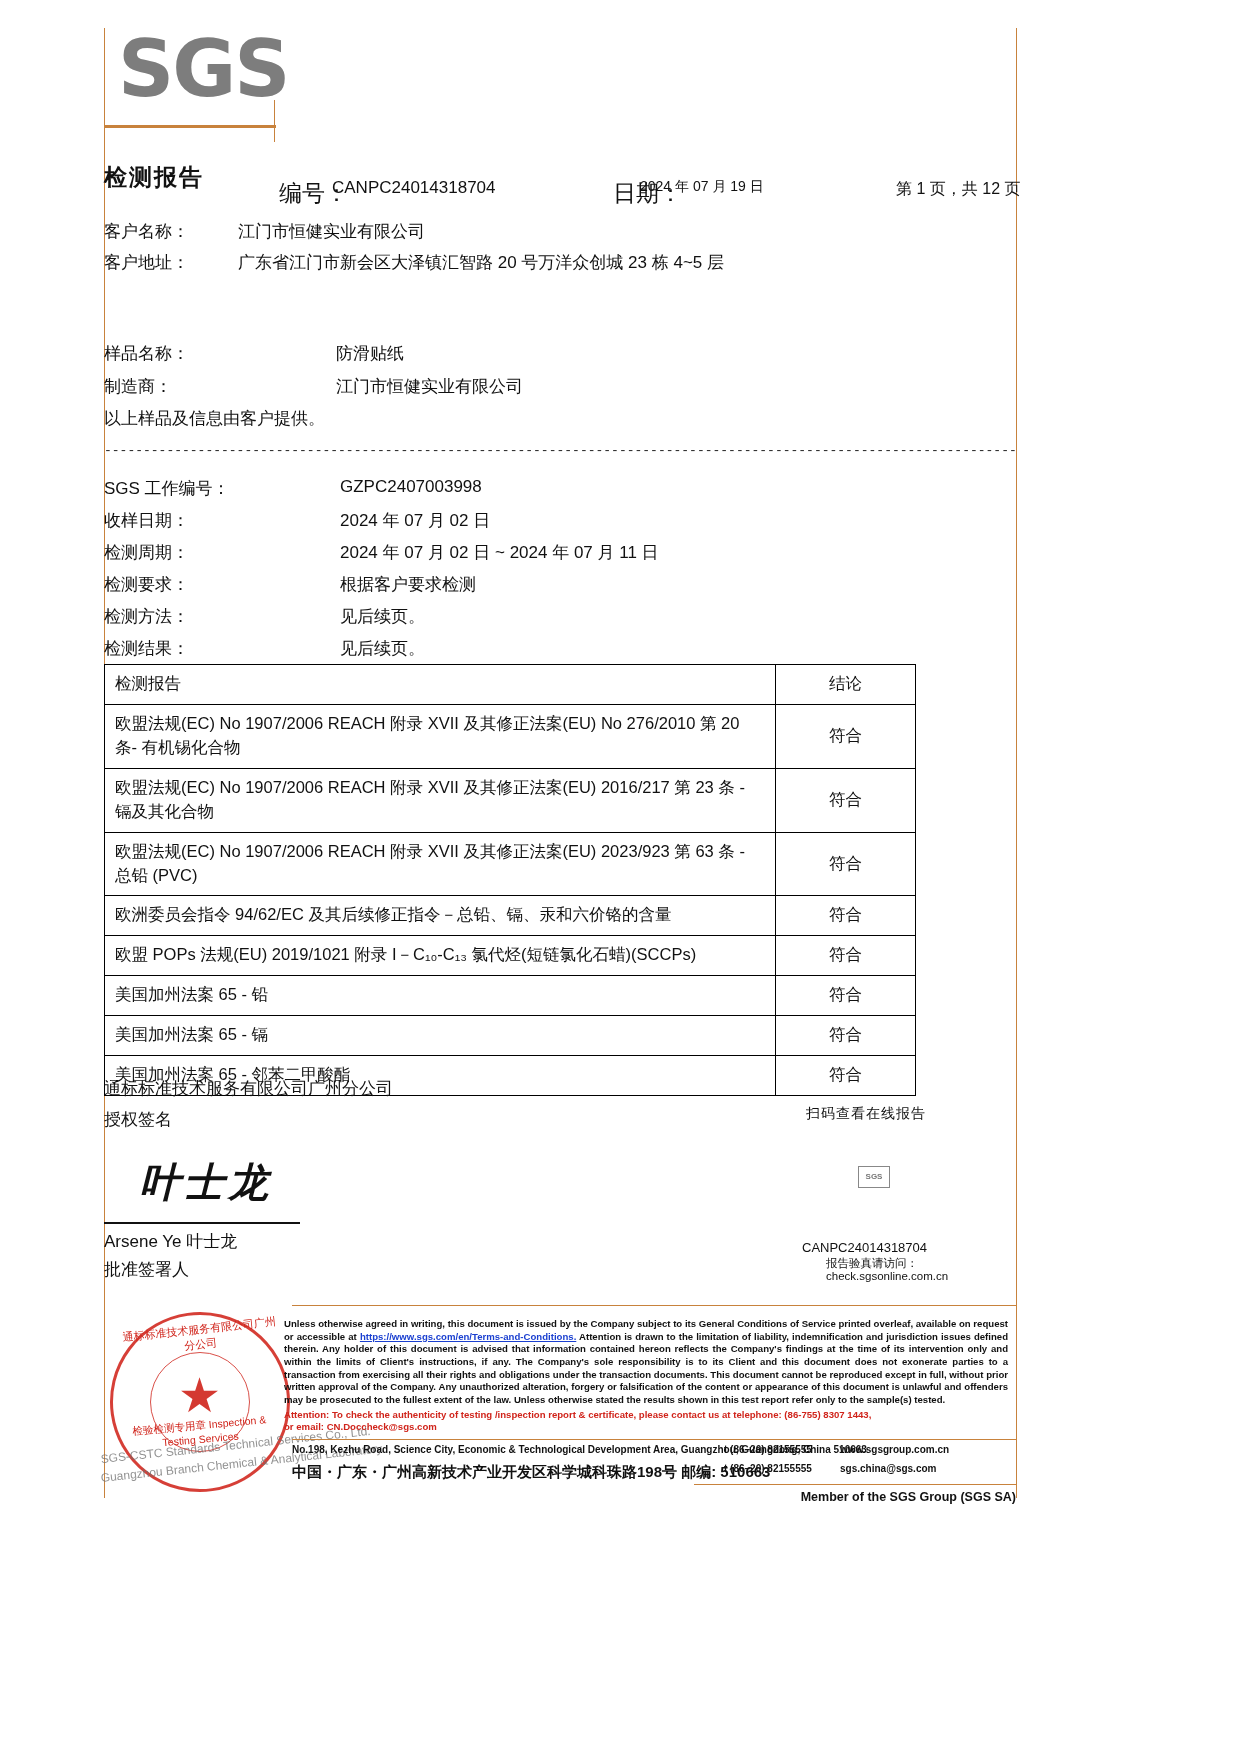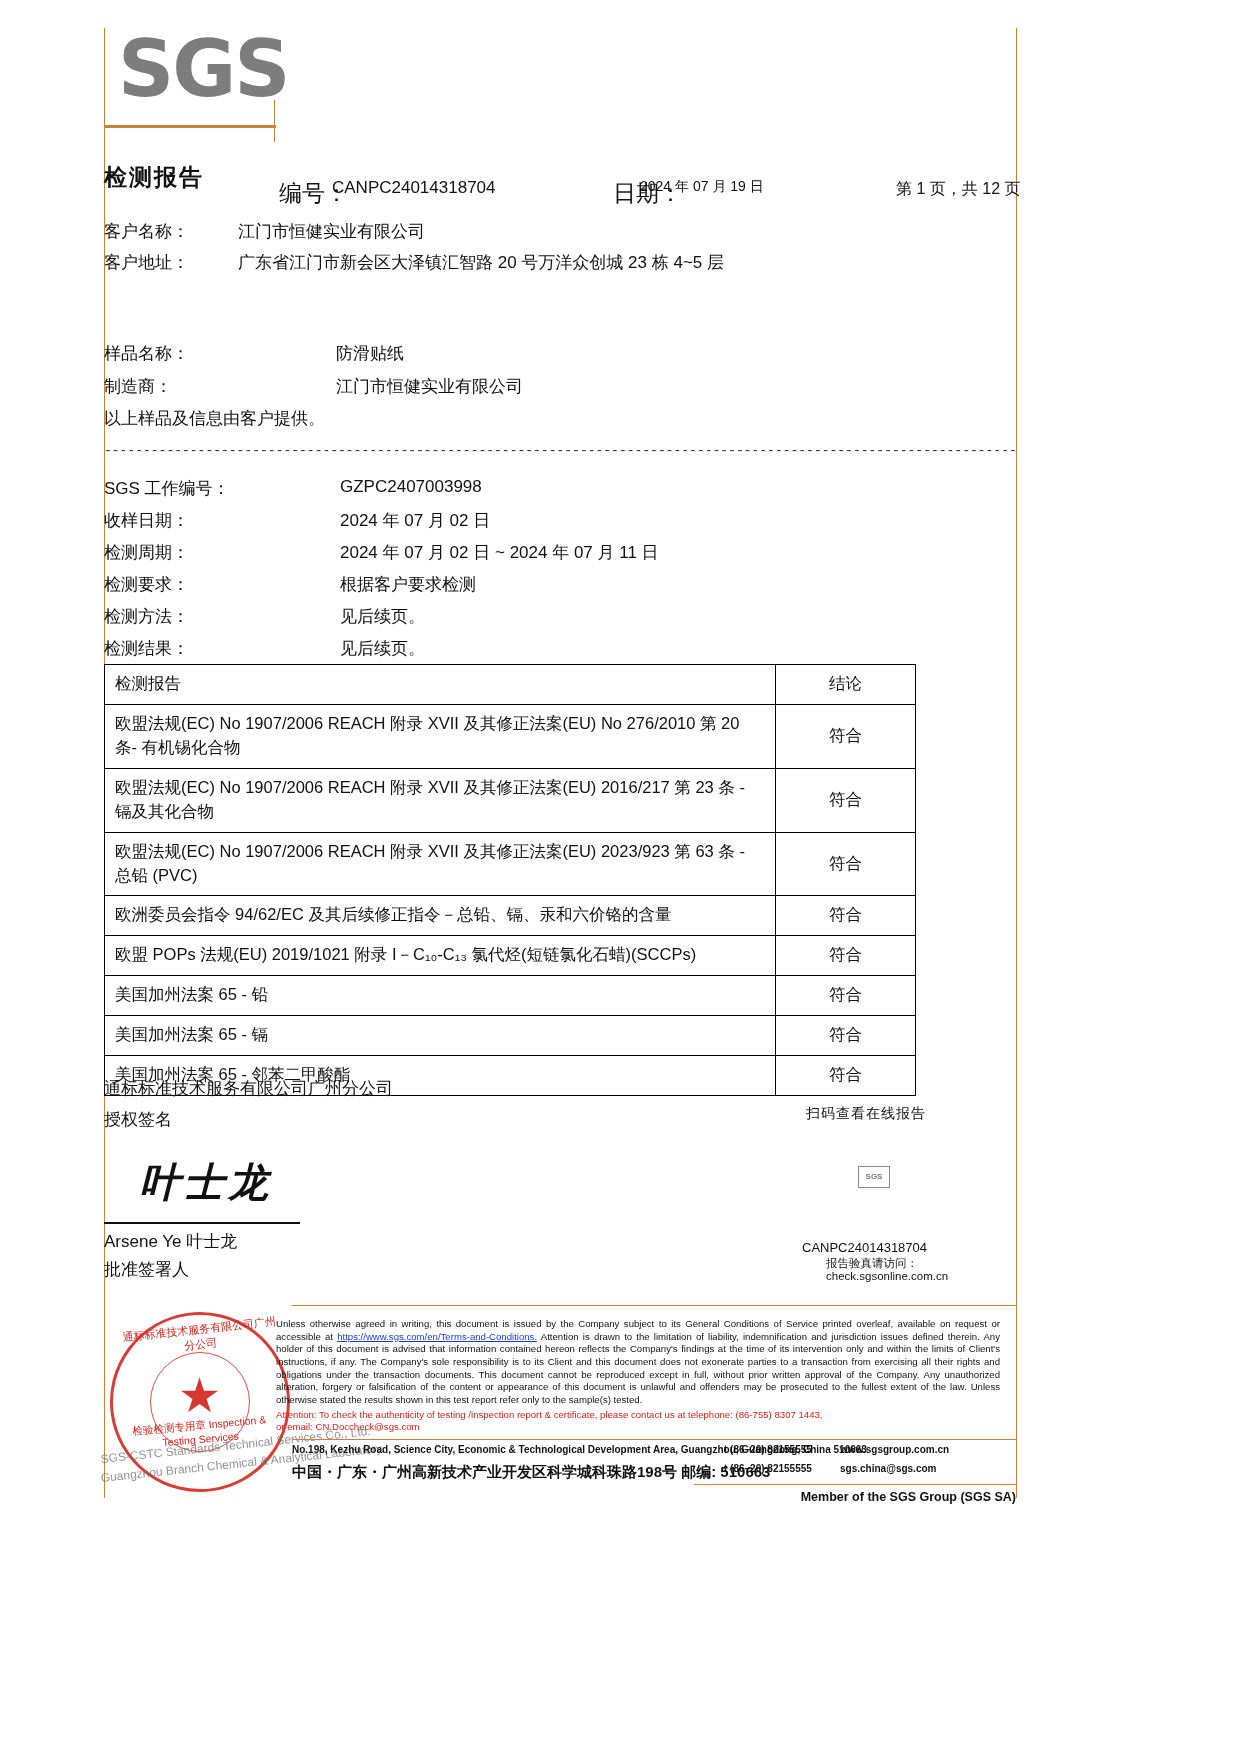--- a/index.html
+++ b/index.html
@@ -220,26 +220,26 @@
 
   
   .footer-rule-top {
     position: absolute;
     left: 292px; top: 1305px;
     width: 724px; height: 1px;
     background: #c8823c;
   }
   .legal {
     position: absolute;
-    left: 276px; top: 1318px;
+    left: 284px; top: 1318px;
     width: 724px;
     font-size: 9.6px;
     line-height: 1.32;
     text-align: justify;
-    font-weight: normal;
+    font-weight: bold;
     color: #111;
   }
   .legal a, .legal .lnk { color: #1a3fd0; text-decoration: underline; }
   .legal .attn { color: #d0241b; }
   .footer-rule-mid {
     position: absolute;
     left: 292px; top: 1439px;
     width: 724px; height: 1px;
     background: #c8823c;
   }

